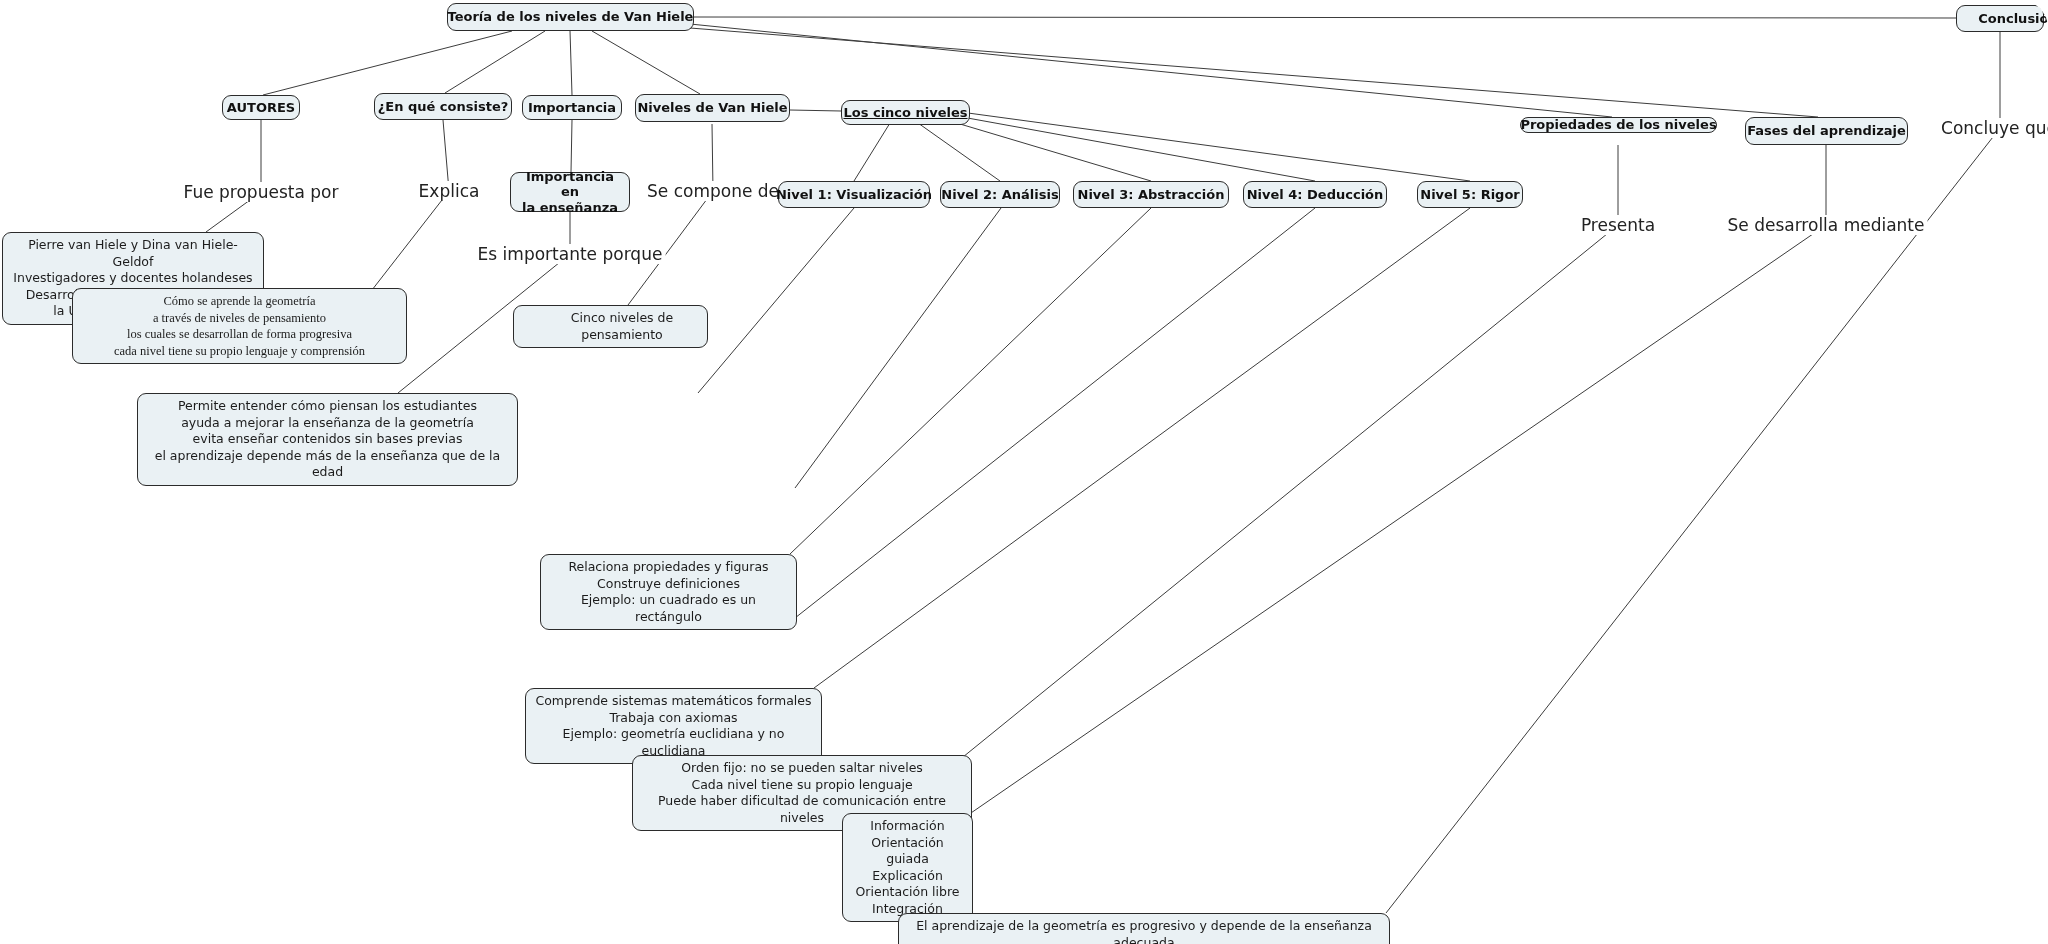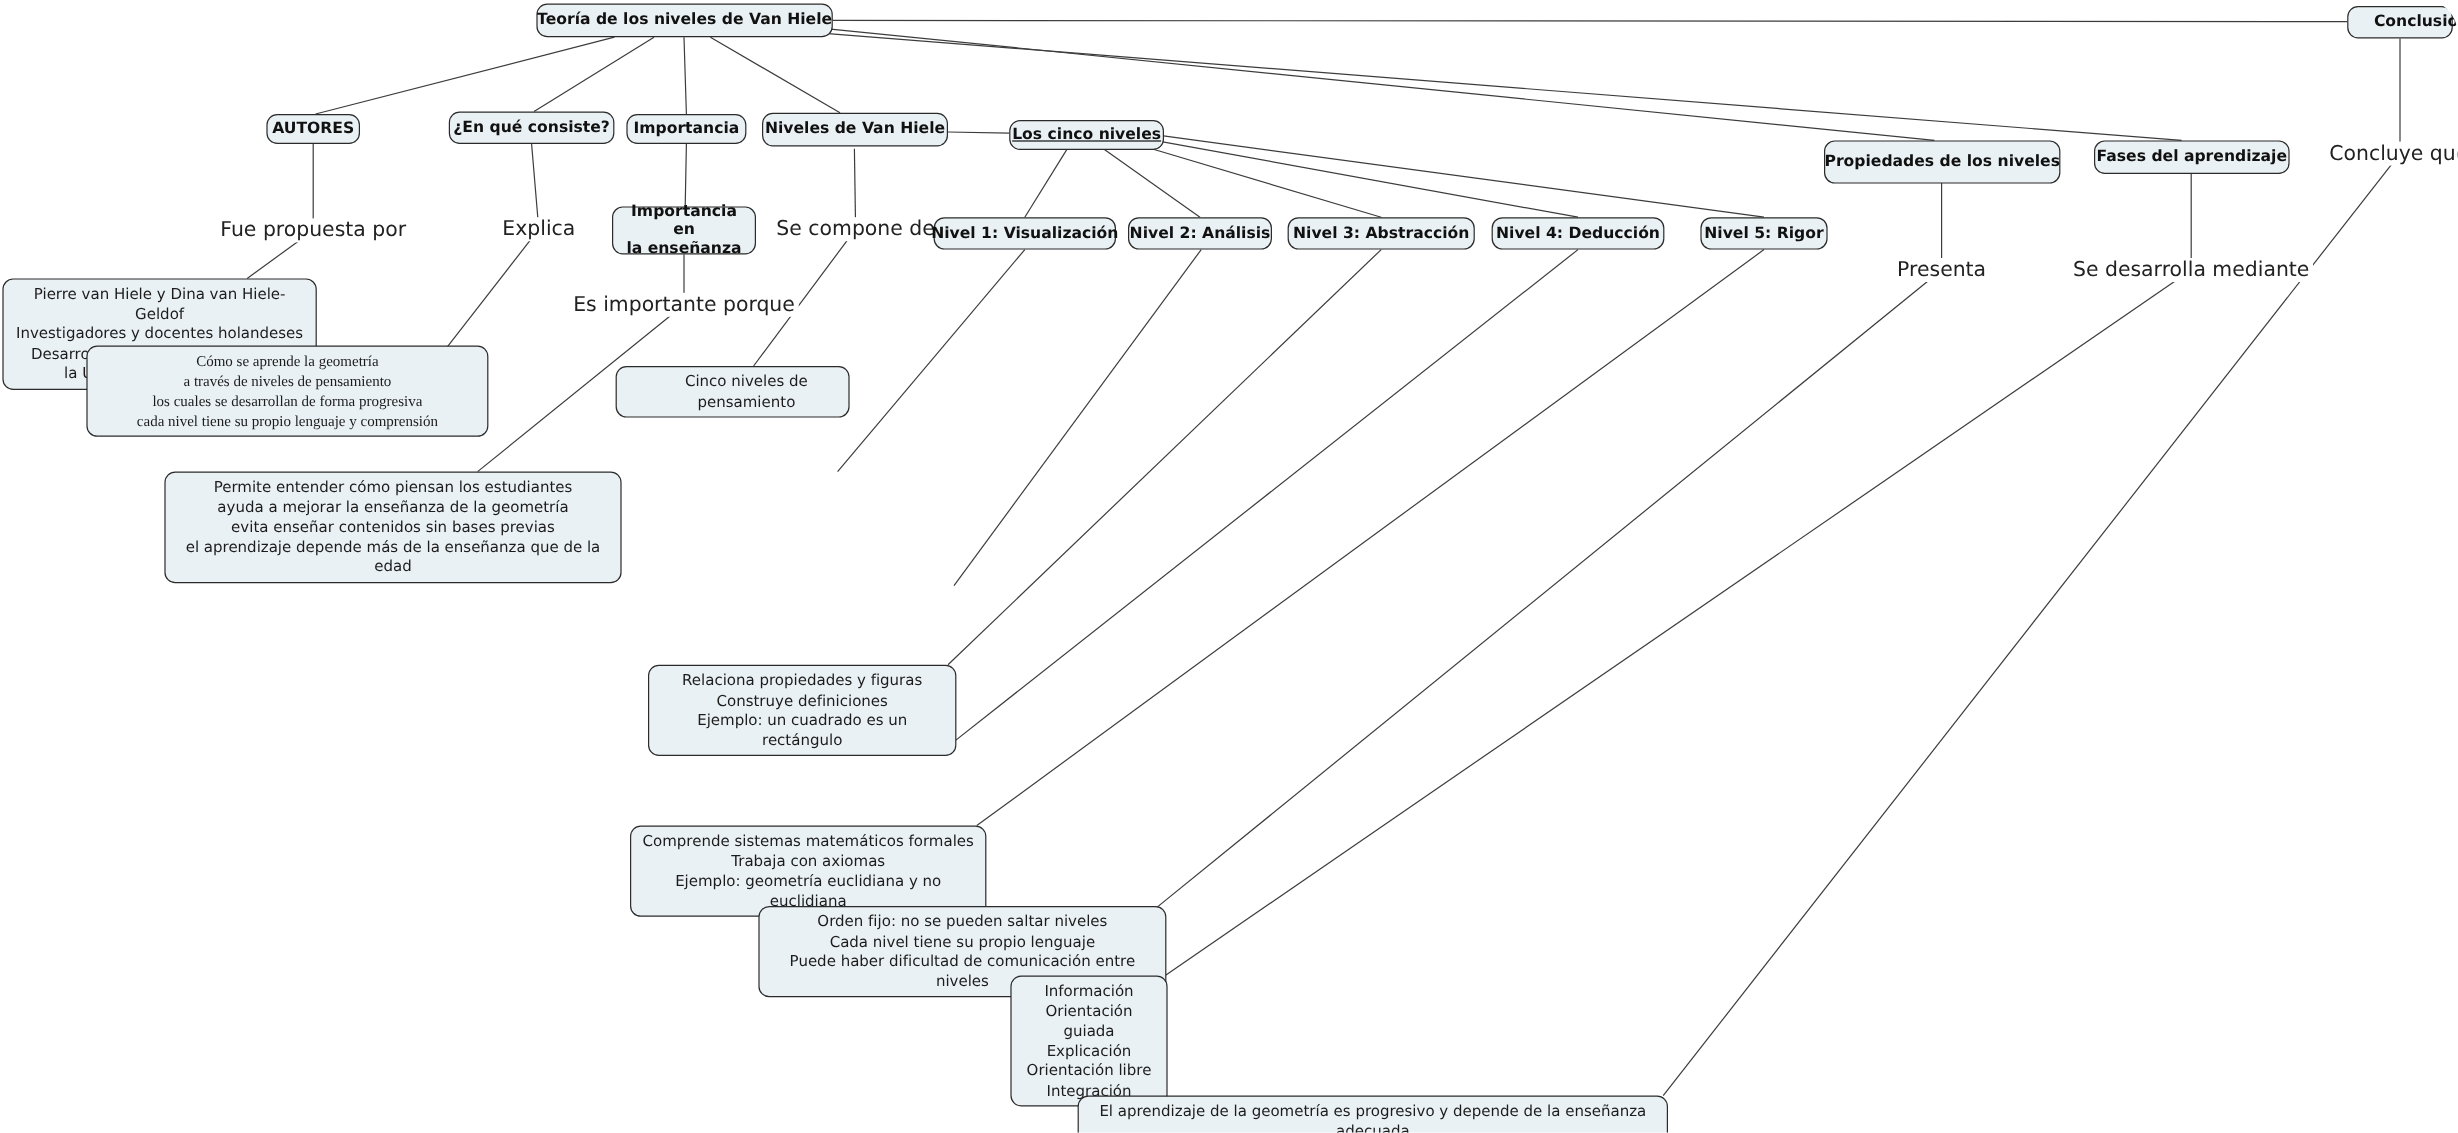--- a/index.html
+++ b/index.html
@@ -87,21 +87,21 @@
   <div class="node" style="left:522px;top:95px;width:100px;height:25px;">Importancia</div>
   <div class="node" style="left:635px;top:94px;width:155px;height:28px;">Niveles de Van Hiele</div>
   <div class="node" style="left:841px;top:100px;width:129px;height:25px;text-decoration:underline;">Los cinco niveles</div>
   <div class="node multiline" style="left:510px;top:172px;width:120px;height:40px;">Importancia en
 la enseñanza</div>
   <div class="node" style="left:778px;top:181px;width:152px;height:27px;">Nivel 1: Visualización</div>
   <div class="node" style="left:940px;top:181px;width:120px;height:27px;">Nivel 2: Análisis</div>
   <div class="node" style="left:1073px;top:181px;width:156px;height:27px;">Nivel 3: Abstracción</div>
   <div class="node" style="left:1243px;top:181px;width:144px;height:27px;">Nivel 4: Deducción</div>
   <div class="node" style="left:1417px;top:181px;width:106px;height:27px;">Nivel 5: Rigor</div>
-  <div class="node" style="left:1520px;top:117px;width:197px;height:36px;">Propiedades de los niveles</div>
+  <div class="node" style="left:1520px;top:117px;width:197px;height:16px;">Propiedades de los niveles</div>
   <div class="node" style="left:1745px;top:117px;width:163px;height:28px;">Fases del aprendizaje</div>
 
   <div class="linklabel" style="left:261px;top:192px;">Fue propuesta por</div>
   <div class="linklabel" style="left:449px;top:191px;">Explica</div>
   <div class="linklabel" style="left:570px;top:254px;">Es importante porque</div>
   <div class="linklabel" style="left:713px;top:191px;">Se compone de</div>
   <div class="linklabel" style="left:1618px;top:225px;">Presenta</div>
   <div class="linklabel" style="left:1826px;top:225px;">Se desarrolla mediante</div>
   <div class="linklabel" style="left:1999px;top:128px;">Concluye que</div>
 

